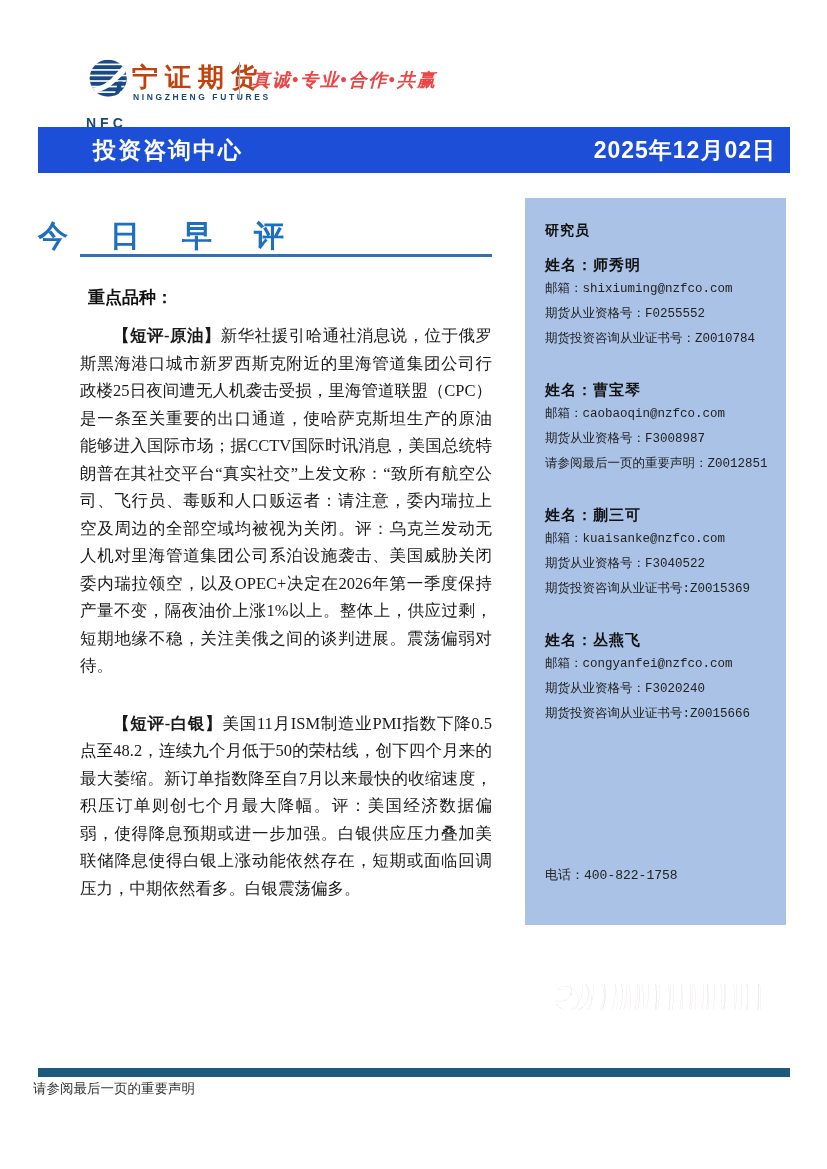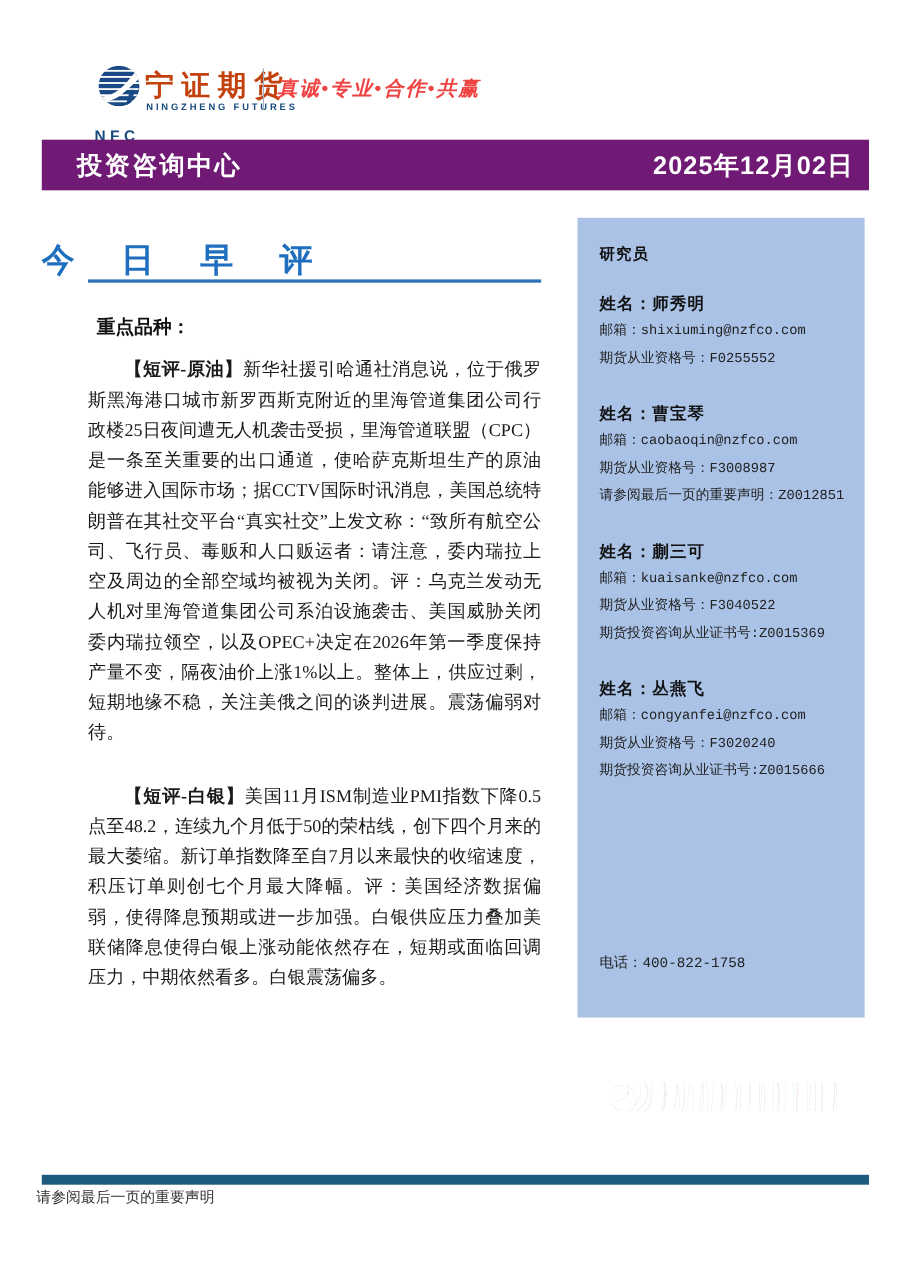--- a/index.html
+++ b/index.html
@@ -13,44 +13,44 @@
             color:#17497e;letter-spacing:4px;margin-top:22px;}
   .cn-name{position:absolute;left:132px;top:60px;font-size:26px;font-weight:bold;
            color:#c2410c;letter-spacing:7px;font-family:"Liberation Serif",serif;}
   .en-name{position:absolute;left:133px;top:92px;font-size:8.5px;font-weight:bold;
            color:#17497e;letter-spacing:2.6px;}
   .brand-divider{position:absolute;left:239px;top:62px;width:1px;height:38px;background:#9fb3c8;}
   .tagline{position:absolute;left:252px;top:68px;font-size:18px;font-weight:bold;
            color:#ef4444;font-style:italic;font-family:"Liberation Serif",serif;letter-spacing:2px;}
 
   
-  .titlebar{position:absolute;left:38px;top:127px;width:752px;height:46px;background:#701a75;
+  .titlebar{position:absolute;left:38px;top:127px;width:752px;height:46px;background:#1d4ed8;
             display:flex;align-items:center;justify-content:space-between;box-sizing:border-box;
-            padding:0 14px 0 32px;}
+            padding:0 14px 0 55px;}
   .titlebar .dept{color:#fff;font-size:23px;font-weight:bold;letter-spacing:2px;}
   .titlebar .date{color:#fff;font-size:23px;font-weight:bold;letter-spacing:1px;}
 
   
   .doc-title{position:absolute;left:38px;top:216px;width:452px;
              color:#1e6fc0;font-size:30px;font-weight:bold;letter-spacing:6px;
              font-family:"Liberation Serif",serif;}
   .title-rule{position:absolute;left:80px;top:254px;width:412px;height:3px;background:#2e74b5;}
 
   
   .section-heading{position:absolute;left:88px;top:286px;font-size:17px;font-weight:bold;color:#111;}
   .body-col{position:absolute;left:80px;top:322px;width:412px;
             font-family:"Liberation Serif",serif;font-size:16.5px;line-height:27.5px;
             text-align:justify;color:#1a1a1a;}
   .body-col p{margin:0 0 30px 0;text-indent:2em;}
   .body-col .tag{font-weight:bold;}
 
   
   .panel{position:absolute;left:525px;top:198px;width:261px;height:727px;background:#a9c2e6;
          box-sizing:border-box;padding:24px 10px 0 20px;}
-  .panel-title{font-size:14px;font-weight:bold;color:#111;margin-bottom:24px;letter-spacing:1px;}
+  .panel-title{font-size:14px;font-weight:bold;color:#111;margin-bottom:12px;letter-spacing:1px;}
   .person{margin-bottom:25px;}
   .person .name-line{font-size:15px;font-weight:bold;color:#111;line-height:25px;letter-spacing:1px;}
   .person .detail-line{font-size:12.5px;color:#222;line-height:25px;
                        font-family:"Liberation Mono",monospace;}
   .phone-line{position:absolute;left:20px;top:668px;font-size:13px;color:#222;
               font-family:"Liberation Mono",monospace;}
 
   
   .speckles{position:absolute;left:556px;top:984px;width:212px;height:26px;opacity:.5;
     background-image:
@@ -109,20 +109,21 @@
     <p><span class="tag">【短评-白银】</span><span>美国11月ISM制造业PMI指数下降0.5点至48.2，连续九个月低于50的荣枯线，创下四个月来的最大萎缩。新订单指数降至自7月以来最快的收缩速度，积压订单则创七个月最大降幅。评：美国经济数据偏弱，使得降息预期或进一步加强。白银供应压力叠加美联储降息使得白银上涨动能依然存在，短期或面临回调压力，中期依然看多。白银震荡偏多。</span></p>
   </main>
 
   <aside class="panel">
     <div class="panel-title">研究员</div>
 
     <div class="person">
       <div class="name-line">姓名：师秀明</div>
       <div class="detail-line">邮箱：shixiuming@nzfco.com</div>
       <div class="detail-line">期货从业资格号：F0255552</div>
+      <div class="detail-line">期货投资咨询从业证书号：Z0010784</div>
     </div>
 
     <div class="person">
       <div class="name-line">姓名：曹宝琴</div>
       <div class="detail-line">邮箱：caobaoqin@nzfco.com</div>
       <div class="detail-line">期货从业资格号：F3008987</div>
       <div class="detail-line">请参阅最后一页的重要声明：Z0012851</div>
     </div>
 
     <div class="person">

